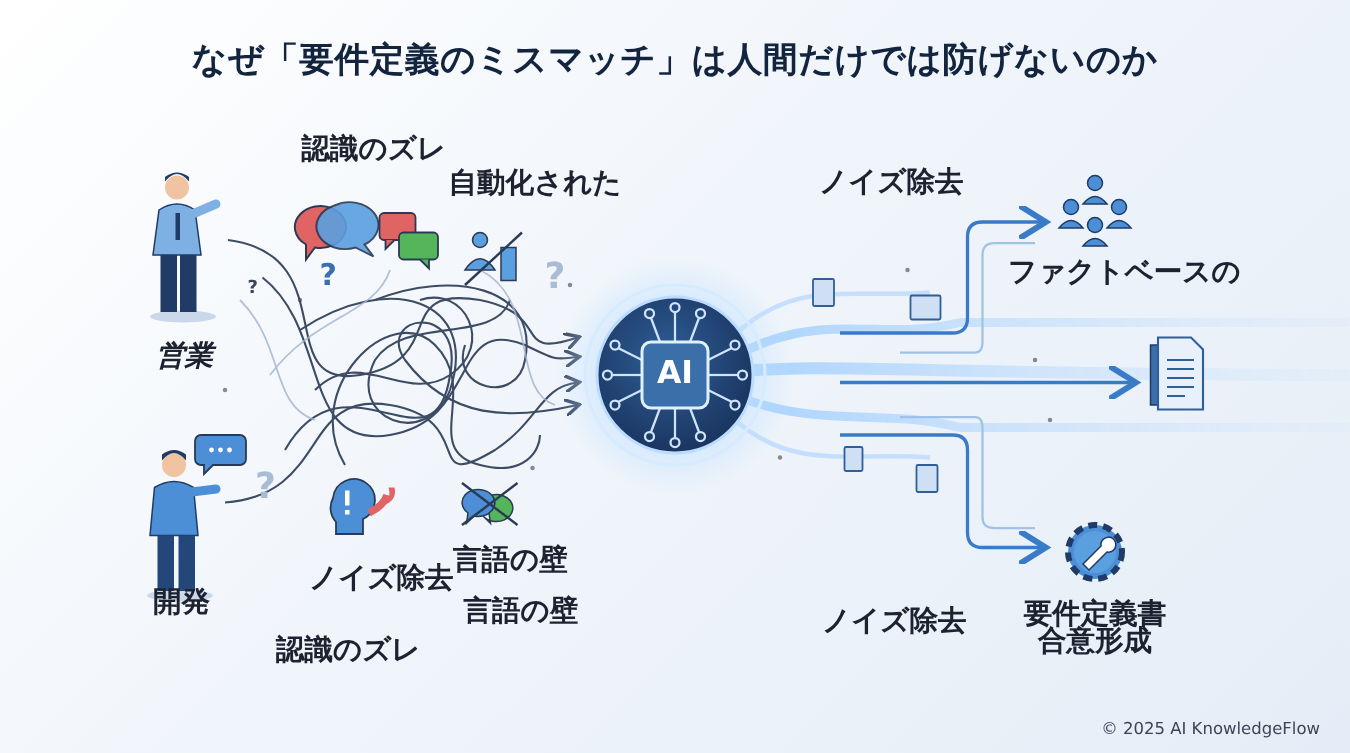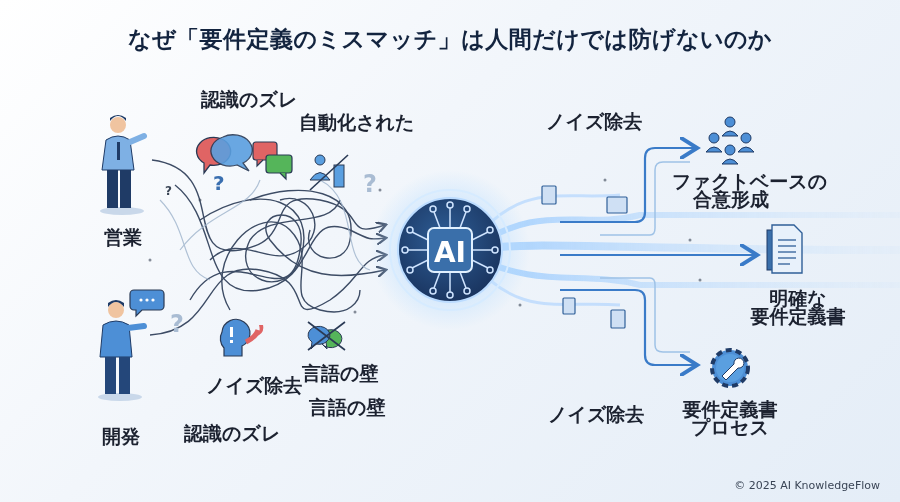--- a/index.html
+++ b/index.html
@@ -211,45 +211,40 @@
         <circle cx="380" cy="190" r="1.5"></circle>
         <circle cx="150" cy="260" r="1.5"></circle>
       <circle cx="355" cy="312" r="1.5"></circle>
         <circle cx="520" cy="305" r="1.5"></circle>
         <circle cx="605" cy="180" r="1.5"></circle>
       <circle cx="690" cy="240" r="1.5"></circle>
         <circle cx="700" cy="280" r="1.5"></circle>
     </g>
   </svg>
 
-  <div style="position:absolute;left:428px;top:236px;width:44px;text-align:center;font-size:28px;font-weight:bold;color:#ffffff;">AI</div>
+  <div style="position:absolute;left:428px;top:236px;width:44px;text-align:center;font-size:21px;font-weight:bold;color:#ffffff;">AI</div>
 
   <div class="title">なぜ「要件定義のミスマッチ」は人間だけでは防げないのか</div>
 
-  <div class="lbl" style="left:104px;top:228px;">営業</div>
-  <div class="lbl" style="left:102px;top:428px;font-family:Liberation Serif, serif;">開発</div>
+  <div class="lbl" style="left:104px;top:228px;font-style:italic;">営業</div>
+  <div class="lbl" style="left:102px;top:392px;">開発</div>
 
   <div class="lbl" style="left:201px;top:90px;">認識のズレ</div>
   <div class="lbl" style="left:299px;top:113px;">自動化された</div>
   <div class="lbl" style="left:206px;top:376px;">ノイズ除去</div>
   <div class="lbl" style="left:302px;top:364px;">言語の壁</div>
   <div class="lbl" style="left:309px;top:398px;">言語の壁</div>
   <div class="lbl" style="left:184px;top:424px;">認識のズレ</div>
 
 
   <div class="lbl" style="left:546px;top:112px;">ノイズ除去</div>
   <div class="lbl" style="left:548px;top:405px;">ノイズ除去</div>
 
   <div class="lbl" style="left:672px;top:172px;width:118px;">
     <div>ファクトベースの</div>
-    <div>合意形成</div>
-  </div>
-  <div class="lbl" style="left:750px;top:289px;width:96px;">
-    <div>明確な</div>
-    <div>要件定義書</div>
   </div>
   <div class="lbl" style="left:680px;top:400px;width:100px;">
     <div>要件定義書</div>
-    <div>プロセス</div>
+    <div>合意形成</div>
   </div>
 
   <div class="copyright">© 2025 AI KnowledgeFlow</div>
 </div>
 
 </body></html>

